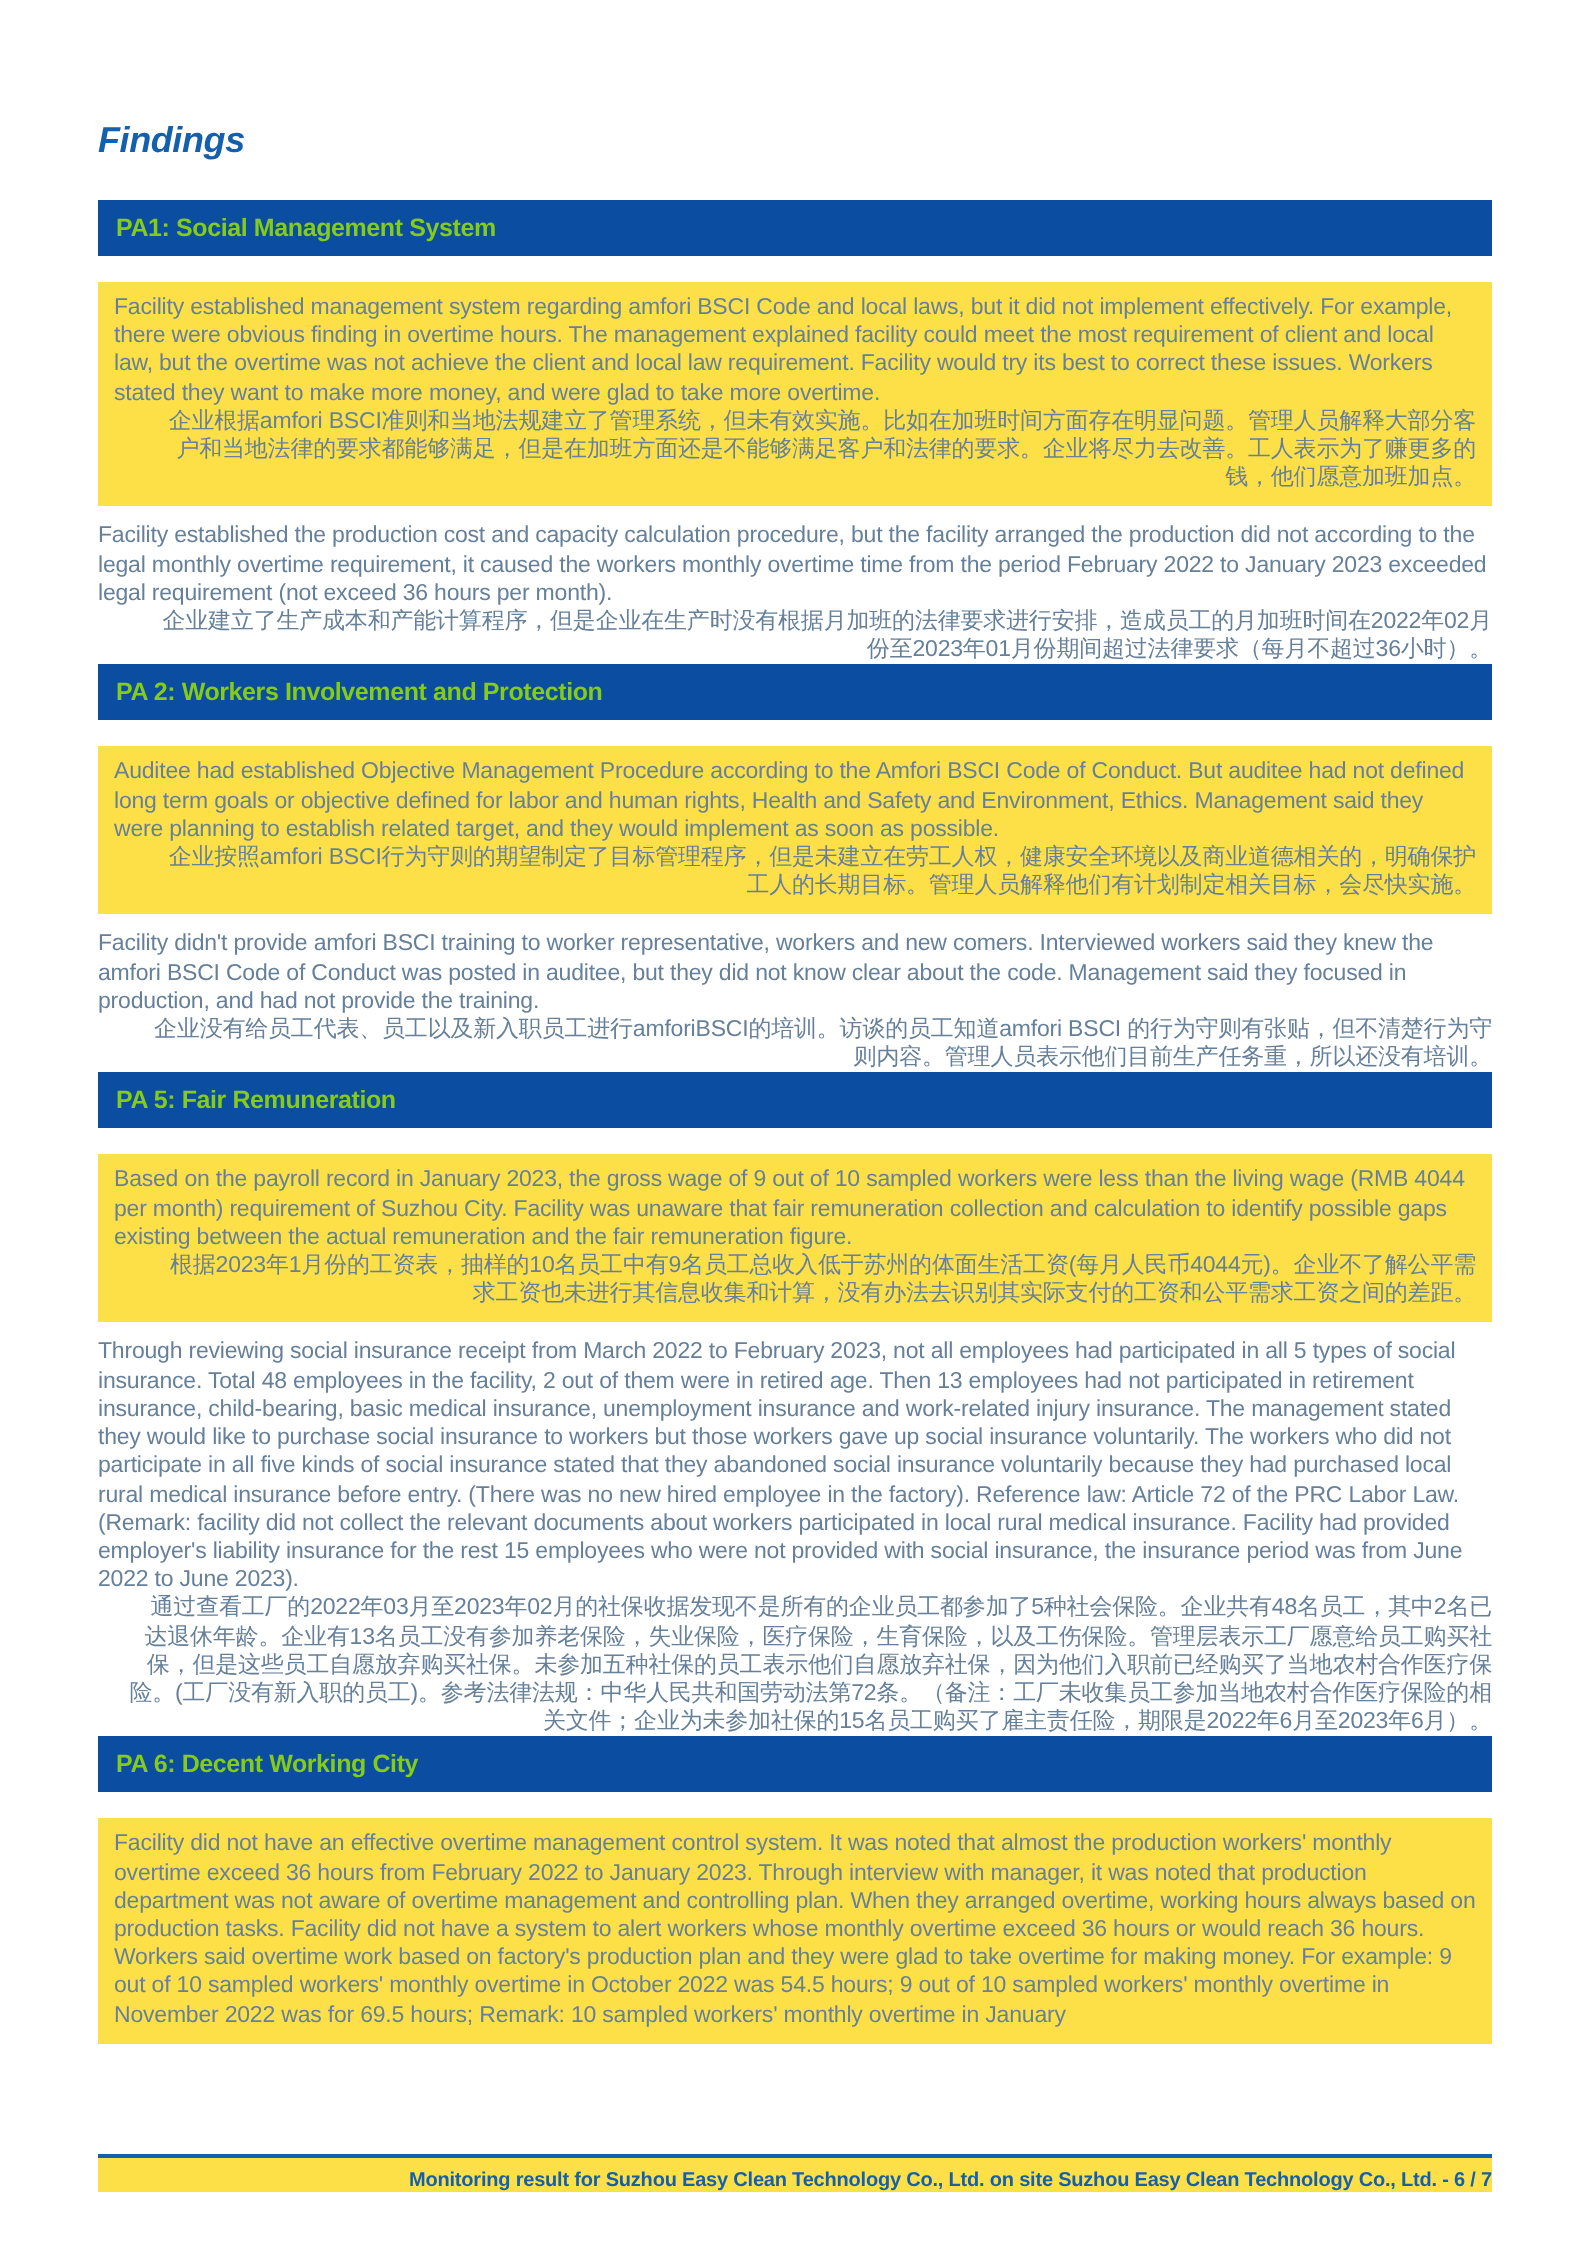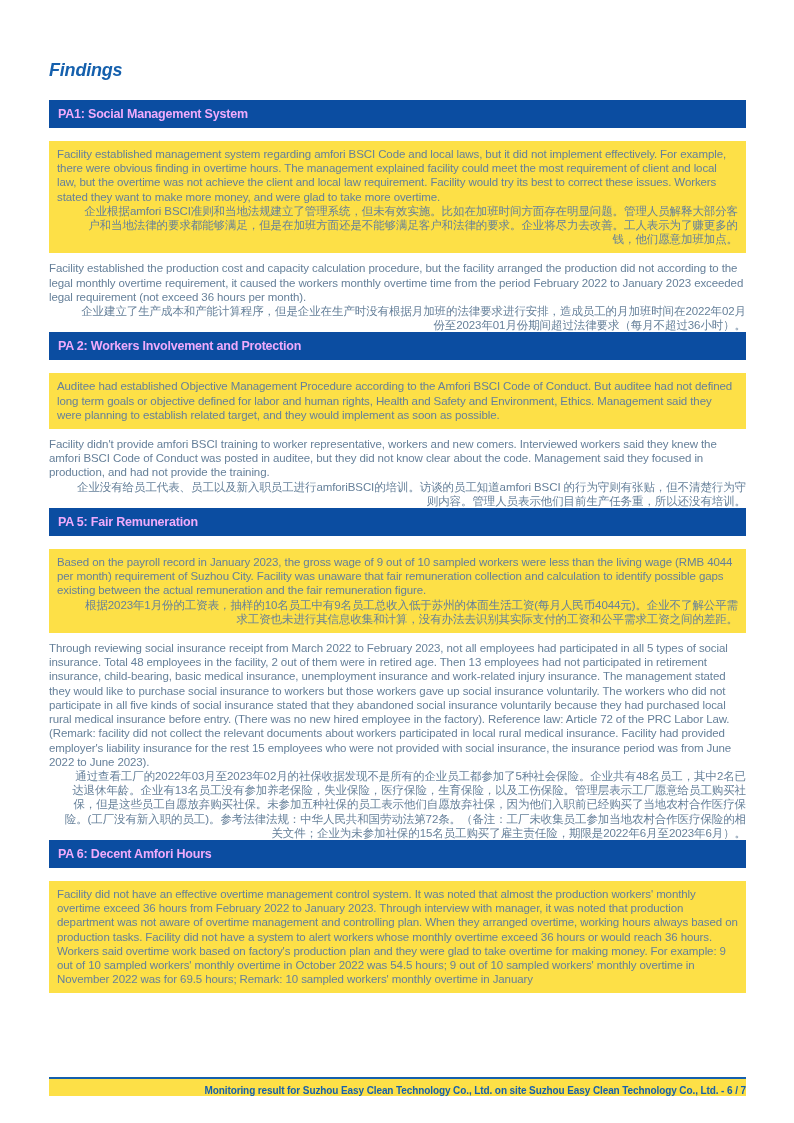--- a/index.html
+++ b/index.html
@@ -7,21 +7,21 @@
     width:794px;height:1123px;background:#ffffff;position:relative;overflow:hidden;
     font-family:"Liberation Sans","DejaVu Sans",sans-serif;
     color:#66809a;
   }
   .page{padding:60px 48px 0 49px;}
   .title{
     color:#1560ad;font-size:18px;line-height:20px;font-weight:bold;
     margin:0 0 20px 0;letter-spacing:-0.2px;font-style:italic;
   }
   .bar{
-    background:#0b4da1;color:#f0abfc;font-weight:bold;font-size:12.5px;
+    background:#0b4da1;color:#84cc16;font-weight:bold;font-size:12.5px;
     height:28px;line-height:28px;padding-left:9px;margin-top:12px;
     letter-spacing:-0.2px;
   }
   .bar:first-of-type{margin-top:0;}
   .box{
     font-size:11.5px;line-height:14.2px;margin-top:13px;letter-spacing:-0.1px;
   }
   .box.shaded{background:#fde047;padding:6px 8px 7px 8px;}
   .box.plain{margin-top:8px;}
   .box.cut{max-height:116px;overflow:hidden;}
@@ -50,41 +50,42 @@
     <div class="box plain">
       <p class="en">Facility established the production cost and capacity calculation procedure, but the facility arranged the production did not according to the legal monthly overtime requirement, it caused the workers monthly overtime time from the period February 2022 to January 2023 exceeded legal requirement (not exceed 36 hours per month).</p>
       <p class="zh">企业建立了生产成本和产能计算程序，但是企业在生产时没有根据月加班的法律要求进行安排，造成员工的月加班时间在2022年02月份至2023年01月份期间超过法律要求（每月不超过36小时）。</p>
     </div>
   </section>
 
   <section>
     <div class="bar">PA 2: Workers Involvement and Protection</div>
     <div class="box shaded">
       <p class="en">Auditee had established Objective Management Procedure according to the Amfori BSCI Code of Conduct. But auditee had not defined long term goals or objective defined for labor and human rights, Health and Safety and Environment, Ethics. Management said they were planning to establish related target, and they would implement as soon as possible.</p>
+      <p class="zh">企业按照amfori BSCI行为守则的期望制定了目标管理程序，但是未建立在劳工人权，健康安全环境以及商业道德相关的，明确保护工人的长期目标。管理人员解释他们有计划制定相关目标，会尽快实施。</p>
     </div>
     <div class="box plain">
       <p class="en">Facility didn't provide amfori BSCI training to worker representative, workers and new comers. Interviewed workers said they knew the amfori BSCI Code of Conduct was posted in auditee, but they did not know clear about the code. Management said they focused in production, and had not provide the training.</p>
       <p class="zh">企业没有给员工代表、员工以及新入职员工进行amforiBSCI的培训。访谈的员工知道amfori BSCI 的行为守则有张贴，但不清楚行为守则内容。管理人员表示他们目前生产任务重，所以还没有培训。</p>
     </div>
   </section>
 
   <section>
     <div class="bar">PA 5: Fair Remuneration</div>
     <div class="box shaded">
       <p class="en">Based on the payroll record in January 2023, the gross wage of 9 out of 10 sampled workers were less than the living wage (RMB 4044 per month) requirement of Suzhou City. Facility was unaware that fair remuneration collection and calculation to identify possible gaps existing between the actual remuneration and the fair remuneration figure.</p>
       <p class="zh">根据2023年1月份的工资表，抽样的10名员工中有9名员工总收入低于苏州的体面生活工资(每月人民币4044元)。企业不了解公平需求工资也未进行其信息收集和计算，没有办法去识别其实际支付的工资和公平需求工资之间的差距。</p>
     </div>
     <div class="box plain">
       <p class="en">Through reviewing social insurance receipt from March 2022 to February 2023, not all employees had participated in all 5 types of social insurance. Total 48 employees in the facility, 2 out of them were in retired age. Then 13 employees had not participated in retirement insurance, child-bearing, basic medical insurance, unemployment insurance and work-related injury insurance. The management stated they would like to purchase social insurance to workers but those workers gave up social insurance voluntarily. The workers who did not participate in all five kinds of social insurance stated that they abandoned social insurance voluntarily because they had purchased local rural medical insurance before entry. (There was no new hired employee in the factory). Reference law: Article 72 of the PRC Labor Law. (Remark: facility did not collect the relevant documents about workers participated in local rural medical insurance. Facility had provided employer's liability insurance for the rest 15 employees who were not provided with social insurance, the insurance period was from June 2022 to June 2023).</p>
       <p class="zh">通过查看工厂的2022年03月至2023年02月的社保收据发现不是所有的企业员工都参加了5种社会保险。企业共有48名员工，其中2名已达退休年龄。企业有13名员工没有参加养老保险，失业保险，医疗保险，生育保险，以及工伤保险。管理层表示工厂愿意给员工购买社保，但是这些员工自愿放弃购买社保。未参加五种社保的员工表示他们自愿放弃社保，因为他们入职前已经购买了当地农村合作医疗保险。(工厂没有新入职的员工)。参考法律法规：中华人民共和国劳动法第72条。（备注：工厂未收集员工参加当地农村合作医疗保险的相关文件；企业为未参加社保的15名员工购买了雇主责任险，期限是2022年6月至2023年6月）。</p>
     </div>
   </section>
 
   <section>
-    <div class="bar">PA 6: Decent Amfori Hours</div>
+    <div class="bar">PA 6: Decent Working City</div>
     <div class="box shaded cut">
       <p class="en">Facility did not have an effective overtime management control system. It was noted that almost the production workers' monthly overtime exceed 36 hours from February 2022 to January 2023. Through interview with manager, it was noted that production department was not aware of overtime management and controlling plan. When they arranged overtime, working hours always based on production tasks. Facility did not have a system to alert workers whose monthly overtime exceed 36 hours or would reach 36 hours. Workers said overtime work based on factory's production plan and they were glad to take overtime for making money. For example: 9 out of 10 sampled workers' monthly overtime in October 2022 was 54.5 hours; 9 out of 10 sampled workers' monthly overtime in November 2022 was for 69.5 hours; Remark: 10 sampled workers' monthly overtime in January</p>
     </div>
   </section>
 
 </div>
 
 <div class="footer">
   <div class="footer-rule"></div>
   <div class="footer-text">Monitoring result for Suzhou Easy Clean Technology Co., Ltd. on site Suzhou Easy Clean Technology Co., Ltd. - 6 / 7</div>

